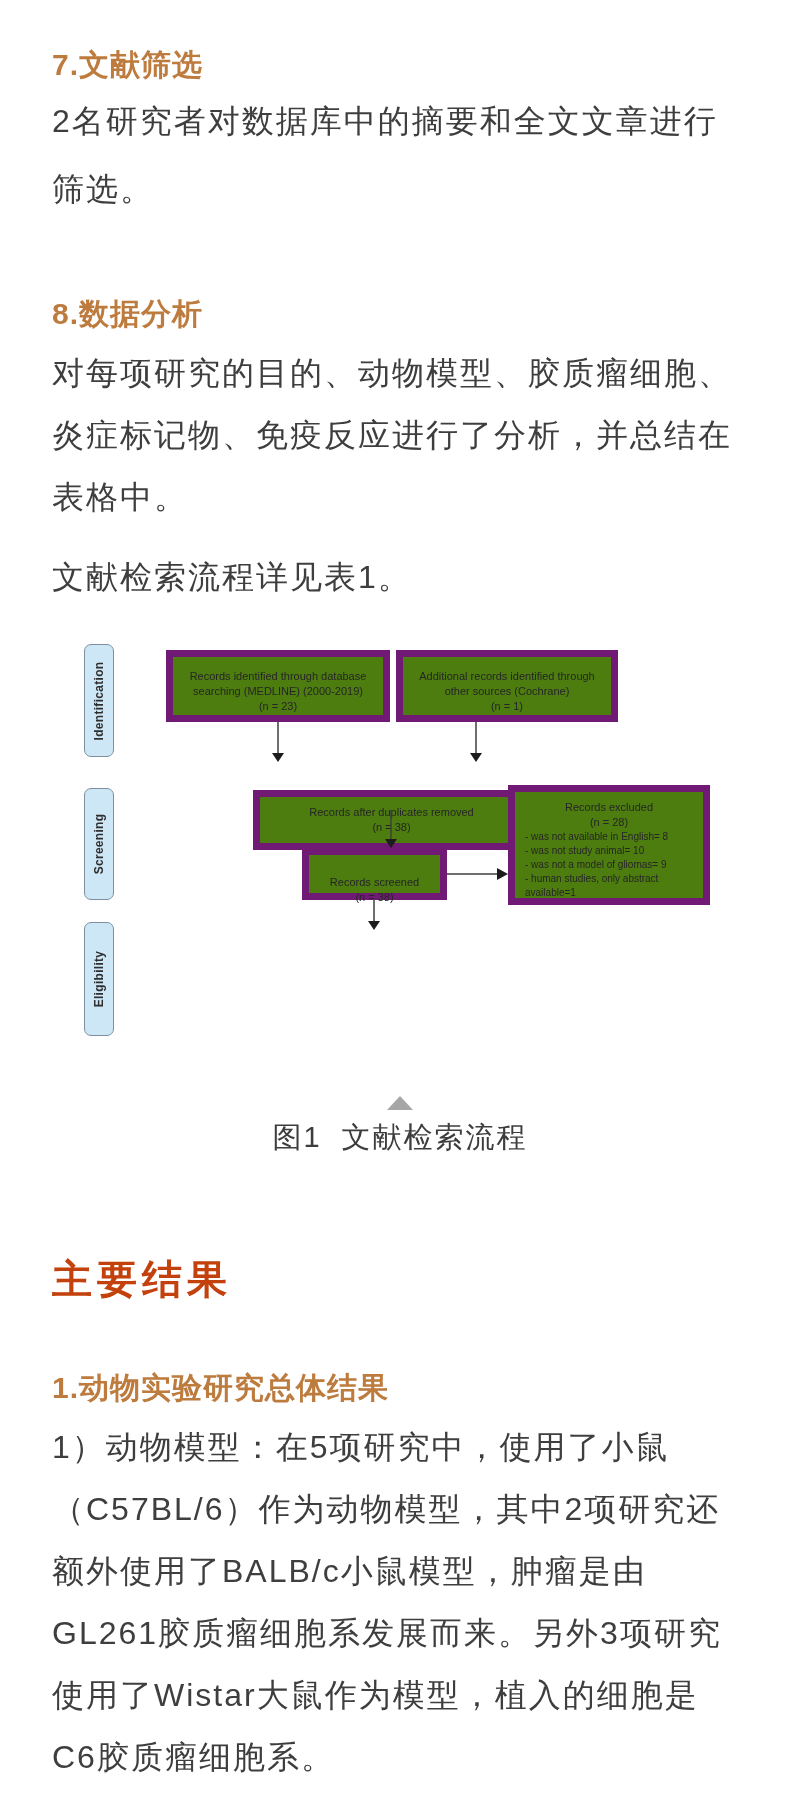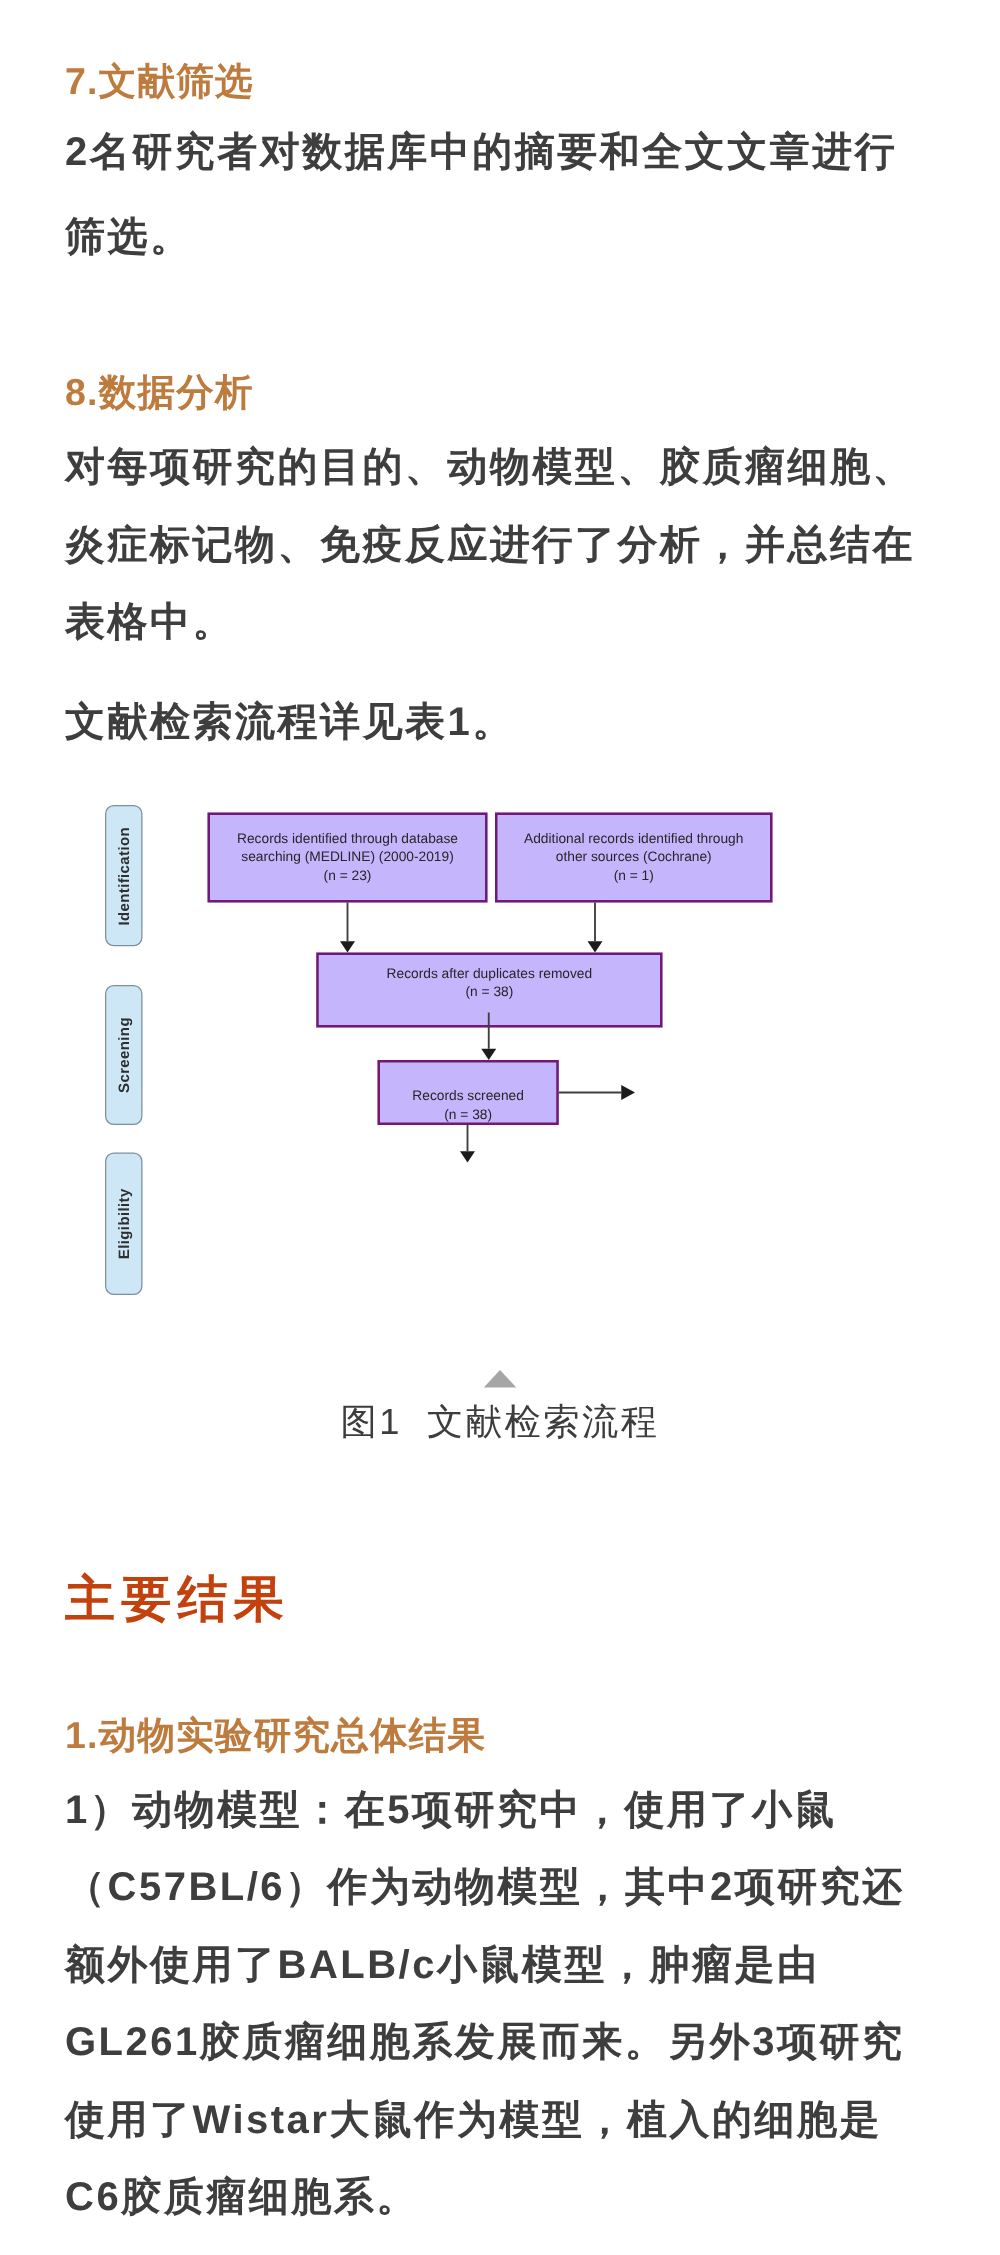--- a/index.html
+++ b/index.html
@@ -3,33 +3,33 @@
 <meta charset="utf-8">
 <style>
   html,body{margin:0;padding:0;}
   body{width:800px;height:1804px;background:#ffffff;position:relative;overflow:hidden;
        font-family:"Liberation Sans",sans-serif;}
   .abs{position:absolute;}
   
   .h-orange{position:absolute;left:52px;font-size:30px;font-weight:bold;color:#bd7b3e;
             letter-spacing:1px;white-space:nowrap;}
   .bline{position:absolute;left:52px;font-size:32px;color:#3e3e3e;letter-spacing:2px;
-         white-space:nowrap;font-weight:700;}
+         white-space:nowrap;font-weight:400;}
   .results-h{position:absolute;left:52px;font-size:40px;font-weight:bold;color:#c2410c;
              letter-spacing:5px;font-family:"Liberation Serif","DejaVu Serif",serif;white-space:nowrap;}
   .caption{position:absolute;left:0;right:0;text-align:center;font-size:29px;color:#3d3d3d;
            letter-spacing:2px;}
   .tri{position:absolute;left:387px;width:0;height:0;border-left:13px solid transparent;
        border-right:13px solid transparent;border-bottom:14px solid #a6a6a6;}
   
   .stage{position:absolute;left:84px;width:30px;background:#cde7f7;border:1px solid #7d909f;
          border-radius:7px;display:flex;align-items:center;justify-content:center;box-sizing:border-box;}
   .stage span{transform:rotate(-90deg);font-size:12px;font-weight:bold;color:#2e2e2e;
               white-space:nowrap;letter-spacing:.3px;}
-  .fbox{position:absolute;background:#c4b5fd;border:2px solid #701a75;color:#262626;
+  .fbox{position:absolute;background:#4d7c0f;border:7px solid #701a75;color:#262626;
         text-align:center;box-sizing:border-box;}
   .fbox .l{font-size:11px;line-height:15px;white-space:nowrap;}
   .fbox .li{font-size:10px;line-height:14px;text-align:left;white-space:normal;}
   svg.arrows{position:absolute;left:0;top:0;pointer-events:none;}
 </style>
 </head>
 <body>
 
 <div class="h-orange" style="top:45px">7.文献筛选</div>
 <div class="bline" style="top:100px">2名研究者对数据库中的摘要和全文文章进行</div>
@@ -58,30 +58,38 @@
     <div class="l">searching (MEDLINE) (2000-2019)</div>
     <div class="l">(n = 23)</div>
   </div>
 
   <div class="fbox" style="left:396px;top:650px;width:222px;height:72px;padding-top:12px">
     <div class="l">Additional records identified through</div>
     <div class="l">other sources (Cochrane)</div>
     <div class="l">(n = 1)</div>
   </div>
 
-  <div class="fbox" style="left:253px;top:762px;width:277px;height:60px;padding-top:8px">
+  <div class="fbox" style="left:253px;top:790px;width:277px;height:60px;padding-top:8px">
     <div class="l">Records after duplicates removed</div>
     <div class="l">(n = 38)</div>
   </div>
 
   <div class="fbox" style="left:302px;top:848px;width:145px;height:52px;padding-top:20px">
     <div class="l">Records screened</div>
     <div class="l">(n = 38)</div>
   </div>
 
+  <div class="fbox" style="left:508px;top:785px;width:202px;height:120px;padding:8px 10px 6px 10px">
+    <div class="l">Records excluded</div>
+    <div class="l">(n = 28)</div>
+    <div class="li">- was not available in English= 8</div>
+    <div class="li">- was not study animal= 10</div>
+    <div class="li">- was not a model of gliomas= 9</div>
+    <div class="li">- human studies, only abstract available=1</div>
+  </div>
 
 
   <svg class="arrows" width="800" height="1050">
     <line x1="278" y1="722" x2="278" y2="753" stroke="#3f3f3f" stroke-width="1.5"></line>
     <polygon points="272,753 284,753 278,762" fill="#1c1c1c"></polygon>
     <line x1="476" y1="722" x2="476" y2="753" stroke="#3f3f3f" stroke-width="1.5"></line>
     <polygon points="470,753 482,753 476,762" fill="#1c1c1c"></polygon>
     <line x1="391" y1="810" x2="391" y2="839" stroke="#3f3f3f" stroke-width="1.5"></line>
     <polygon points="385,839 397,839 391,848" fill="#1c1c1c"></polygon>
     <line x1="374" y1="900" x2="374" y2="921" stroke="#3f3f3f" stroke-width="1.5"></line>

